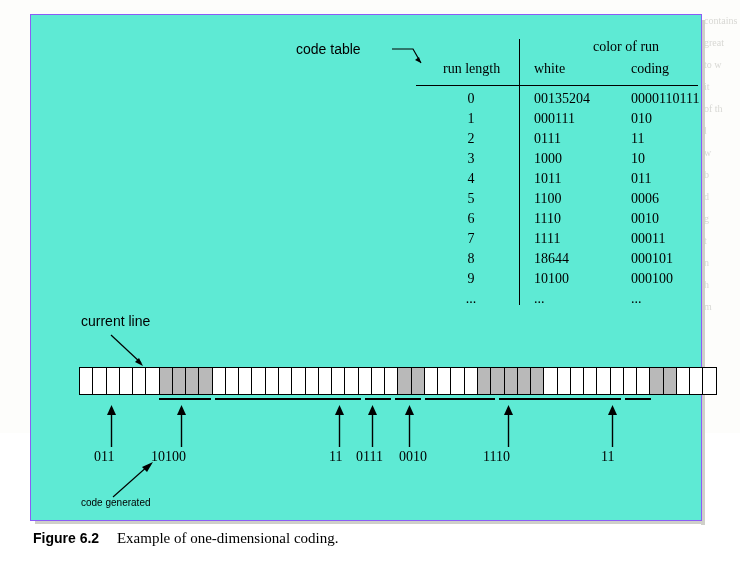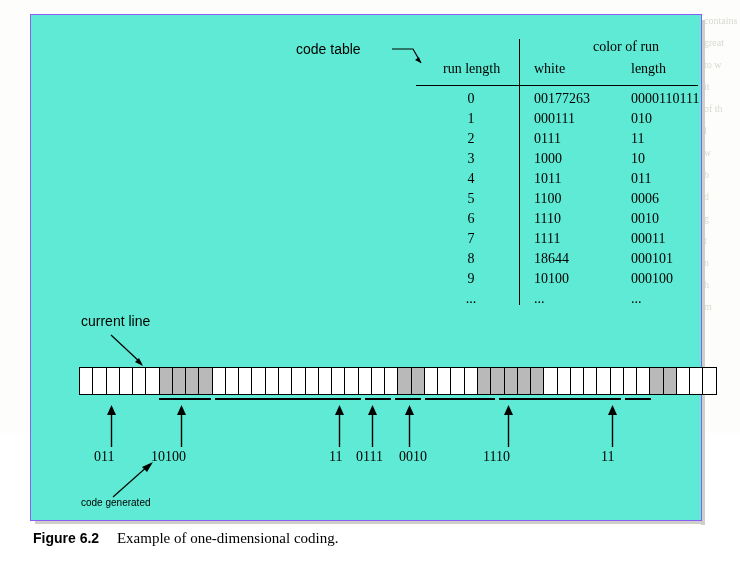--- a/index.html
+++ b/index.html
@@ -252,29 +252,29 @@
     <svg class="label-arrow" viewBox="0 0 34 22">
       <path d="M1 2 L22 2 L30 16" stroke="#000" stroke-width="1.2" fill="none"></path>
       <path d="M30 16 L24 13 L28 10 Z" fill="#000"></path>
     </svg>
 
     <div id="code-table">
       <div id="colorofrun">color of run</div>
       <div id="hdr-row">
         <span class="h1">run length</span>
         <span class="h2">white</span>
-        <span class="h3">length</span>
+        <span class="h3">coding</span>
       </div>
       <div id="hdr-underline"></div>
       <div id="vline"></div>
 
       <div id="rows">
         <div class="row">
           <span class="c-run">0</span>
-          <span class="c-white">00177263</span>
+          <span class="c-white">00135204</span>
           <span class="c-black">0000110111</span>
         </div>
         <div class="row">
           <span class="c-run">1</span>
           <span class="c-white">000111</span>
           <span class="c-black">010</span>
         </div>
         <div class="row">
           <span class="c-run">2</span>
           <span class="c-white">0111</span>

